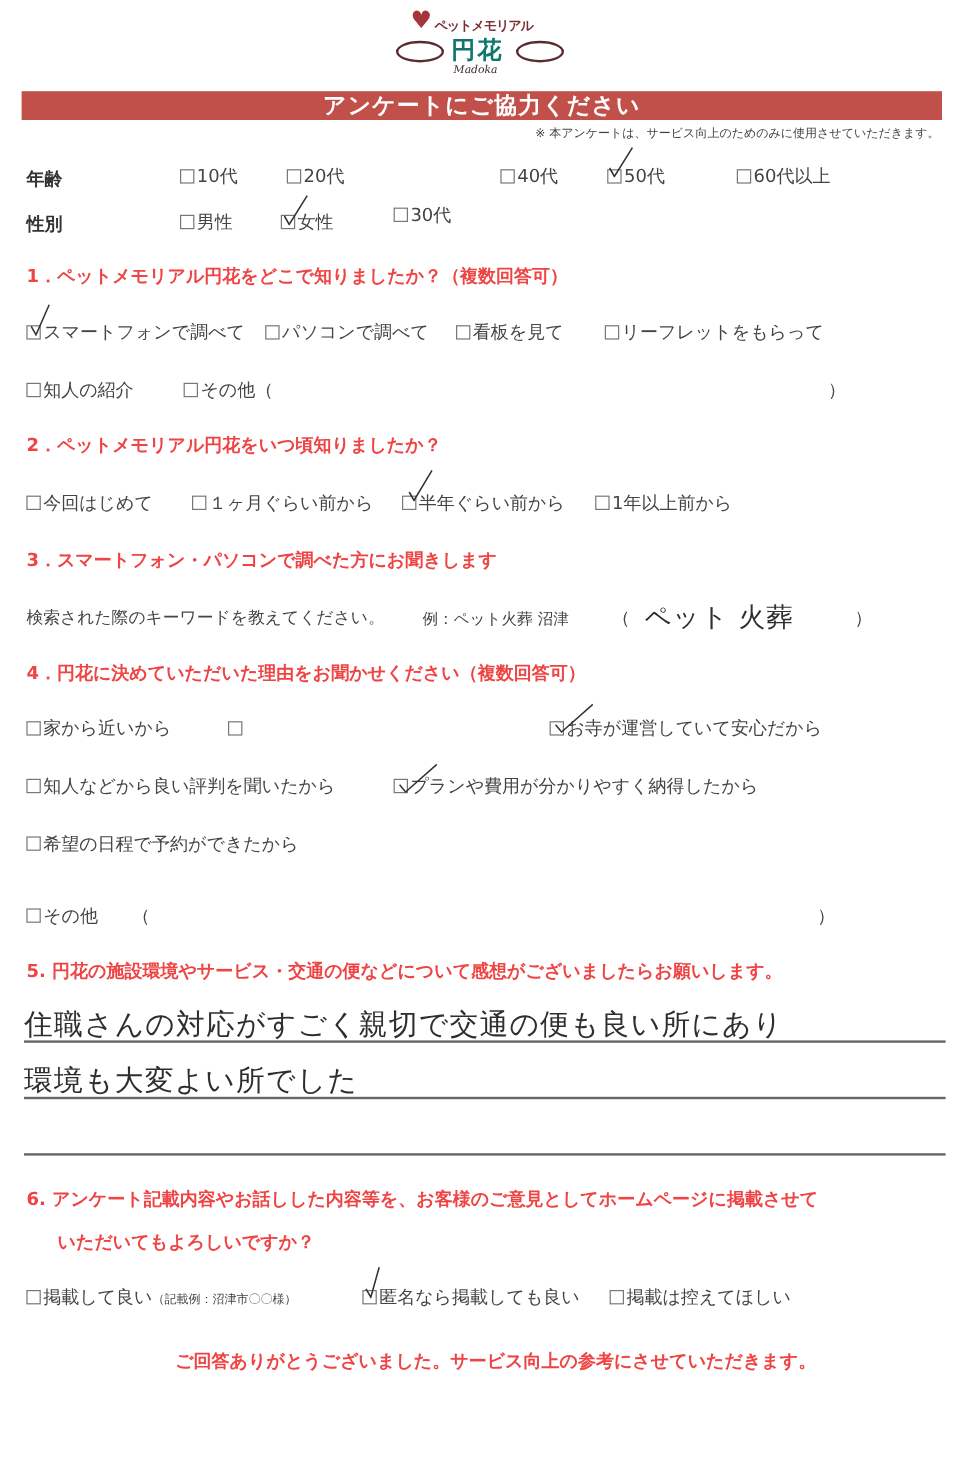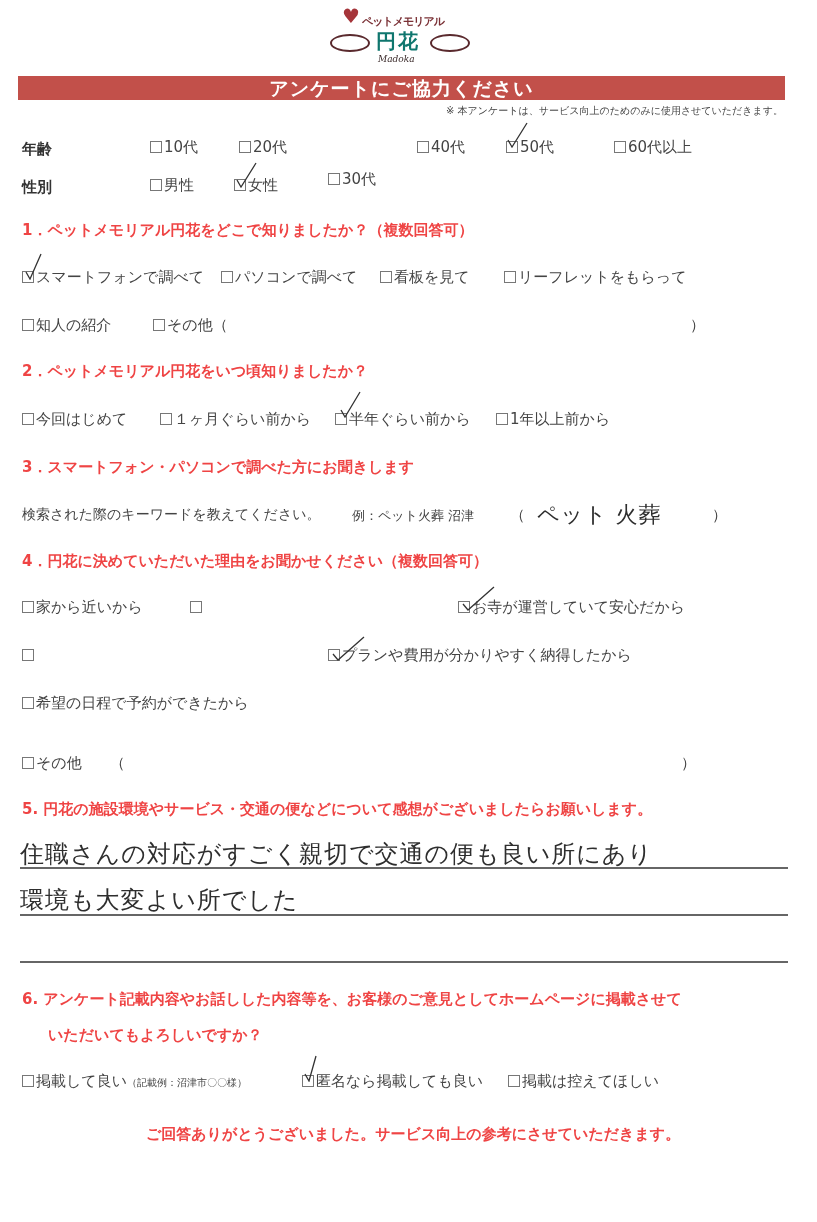--- a/index.html
+++ b/index.html
@@ -88,21 +88,21 @@
 <div class="abs hand" style="left:537px;top:500px;font-size:22px;">ペット 火葬</div>
 <div class="abs paren" style="left:712px;top:506px;">）</div>
 
 <div class="abs q" style="left:22px;top:552px;">4．円花に決めていただいた理由をお聞かせください（複数回答可）</div>
 <div class="abs opt" style="left:22px;top:598px;"><span class="box"></span><span>家から近いから</span></div>
 <div class="abs opt" style="left:190px;top:598px;"><span class="box"></span></div>
 <div class="abs opt" style="left:458px;top:598px;"><span class="box"></span><span>お寺が運営していて安心だから</span></div>
 <svg class="chk" style="left:460px;top:584px;width:36px;" viewBox="0 0 36 28">
     <path d="M3 20 L8 26 L34 3" stroke="#333" stroke-width="1.3" fill="none"></path>
   </svg>
-<div class="abs opt" style="left:22px;top:646px;"><span class="box"></span></div>
+<div class="abs opt" style="left:22px;top:646px;"><span class="box"></span><span>知人などから良い評判を聞いたから</span></div>
 <div class="abs opt" style="left:328px;top:646px;"><span class="box"></span><span>プランや費用が分かりやすく納得したから</span></div>
 <svg class="chk" style="left:330px;top:634px;width:36px;" viewBox="0 0 36 28">
     <path d="M3 20 L8 26 L34 3" stroke="#333" stroke-width="1.3" fill="none"></path>
   </svg>
 <div class="abs opt" style="left:22px;top:694px;"><span class="box"></span><span>希望の日程で予約ができたから</span></div>
 <div class="abs opt" style="left:22px;top:754px;text-align:right;"><span class="box"></span><span>その他</span></div>
 <div class="abs paren" style="left:110px;top:754px;">（</div>
 <div class="abs" style="left:130px;top:750px;width:540px;height:22px;"></div>
 <div class="abs paren" style="left:681px;top:754px;">）</div>
 

